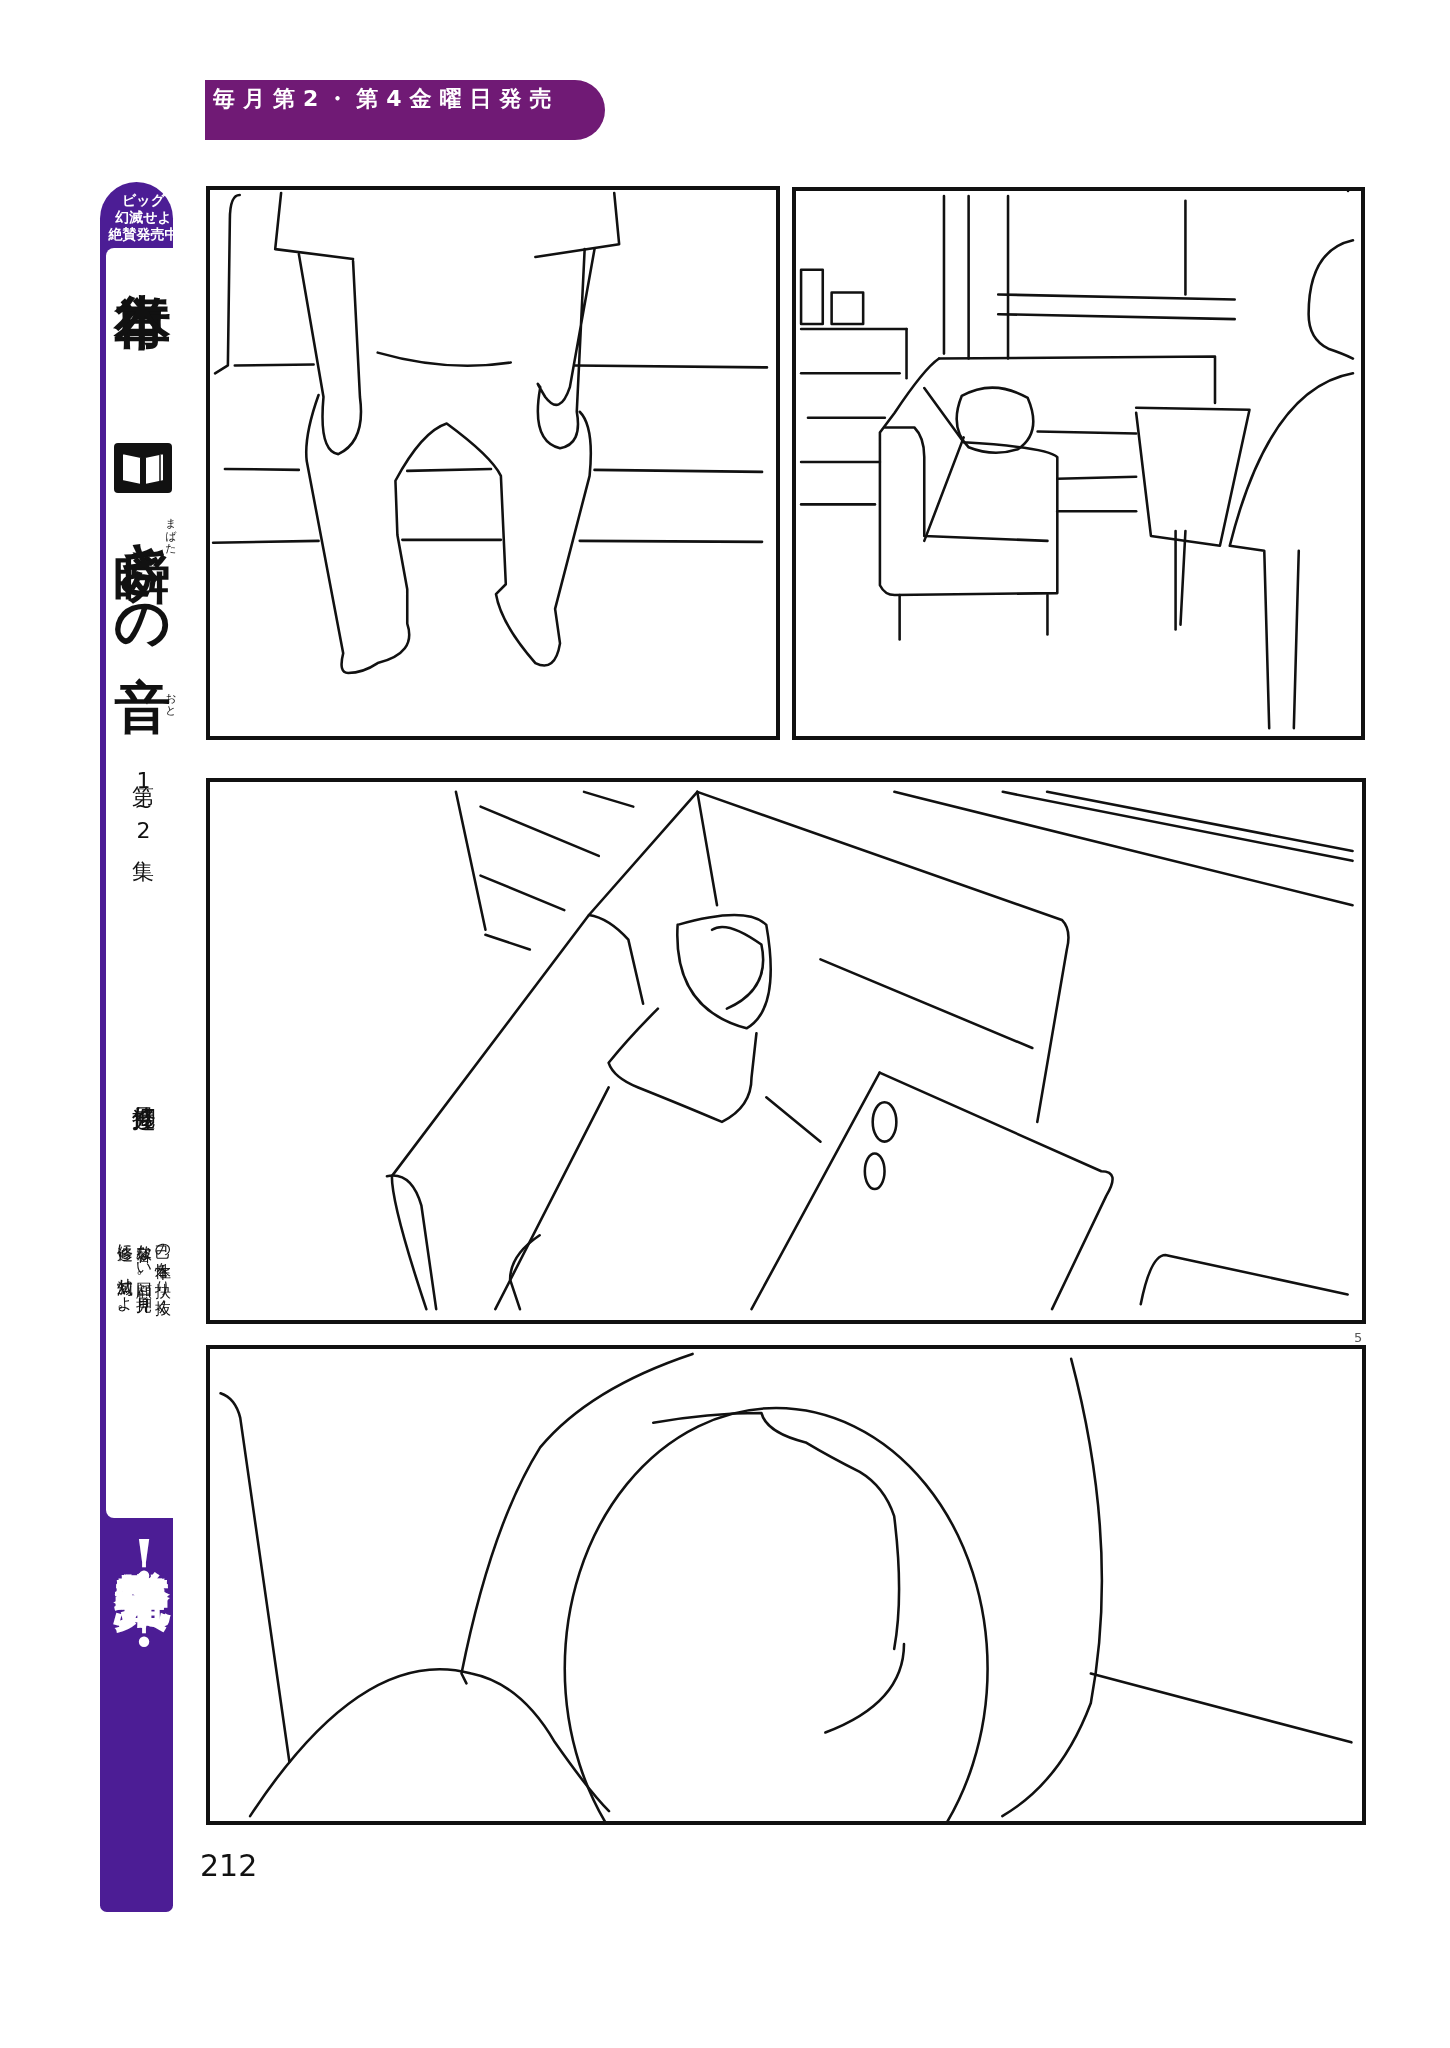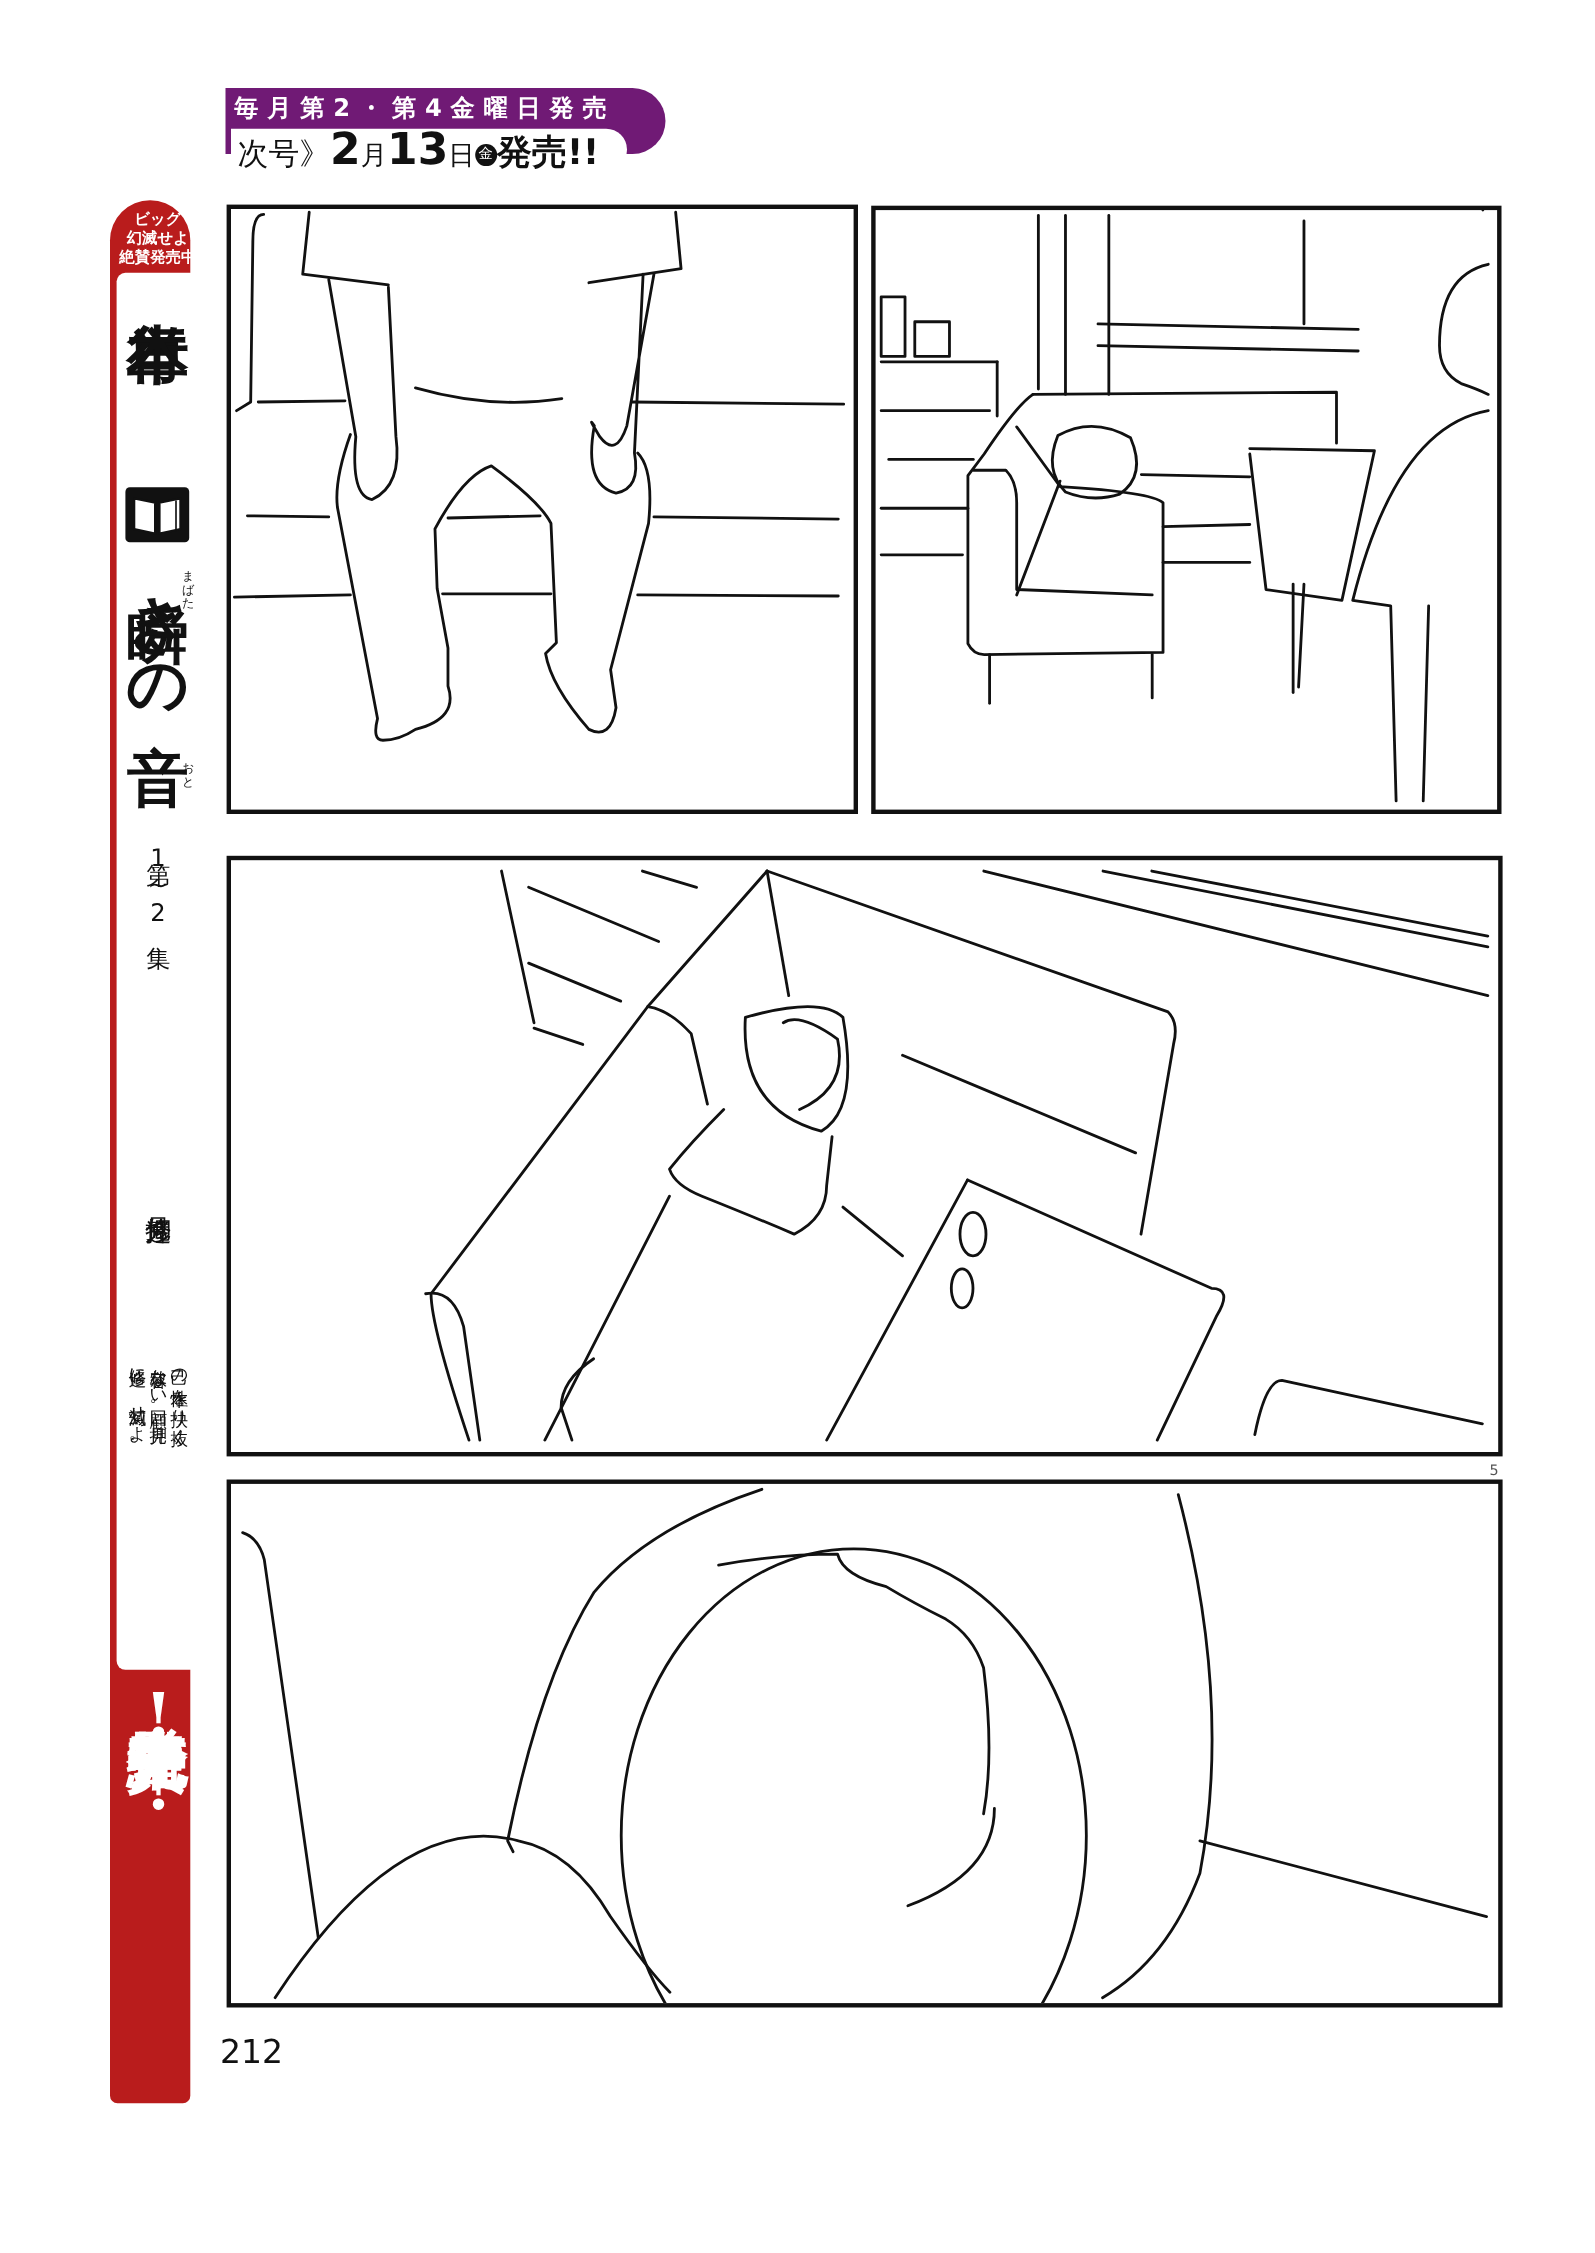--- a/index.html
+++ b/index.html
@@ -16,21 +16,21 @@
   .hdr-next { position:absolute; left:6px; top:2px; font-size:28px; line-height:34px; color:#111; white-space:nowrap; }
   .hdr-next .big { font-size:40px; font-weight:bold; }
   .hdr-next .mid { font-size:24px; }
   .hdr-next .circle { display:inline-block; width:20px; height:20px; line-height:20px;
                       border-radius:50%; background:#111; color:#fff; font-size:13px; text-align:center;
                       vertical-align:middle; }
   .hdr-next .bold { font-weight:bold; font-size:32px; }
 
   
   .side { position:absolute; left:100px; top:182px; width:73px; height:1730px;
-          background:#b91c1c; border-radius:43px 43px 8px 8px;text-decoration:underline; }
+          background:#4c1d95; border-radius:43px 43px 8px 8px;text-decoration:underline; }
   .side-brand { position:absolute; left:0; top:10px; width:87px; text-align:center; color:#fff;
                 font-size:14px; font-weight:bold; line-height:17px; }
   .side-inner { position:absolute; left:6px; top:66px; width:75px; height:1270px;
                 background:#fff; border-radius:8px; }
   .vert { writing-mode:vertical-rl; text-orientation:upright; margin:0 auto; }
   .side-title1 { position:absolute; left:0; top:4px; width:75px; text-align:center;
                  font-size:56px; font-weight:bold; line-height:75px; letter-spacing:-2px; }
   .book-icon { position:absolute; left:8px; top:195px; width:58px; height:50px;
                background:#111; border-radius:4px; }
   .book-icon svg { display:block; }
@@ -58,25 +58,20 @@
     fill:none; stroke:#111; stroke-width:2.6; stroke-linecap:round; stroke-linejoin:round; }
 
   .pageno { position:absolute; left:200px; top:1848px; font-size:30px; color:#111; }
   .panelno { position:absolute; left:1354px; top:1330px; font-size:13px; color:#555; }
 </style>
 </head>
 <body>
 
 <div class="hdr">
   <div class="hdr-top">毎月第2・第4金曜日発売</div>
-  <div class="hdr-bottom">
-    <div class="hdr-next">
-      <span>次号</span><span>》</span><span class="big">2</span><span class="mid">月</span><span class="big">13</span><span class="mid">日</span><span class="circle">金</span><span class="bold">発売!!</span>
-    </div>
-  </div>
 </div>
 
 <div class="side">
   <div class="side-brand">
     <div>ビッグ</div>
     <div>幻滅せよ</div>
     <div>絶賛発売中</div>
   </div>
   <div class="side-inner">
     <div class="side-title1 vert">単行本</div>

